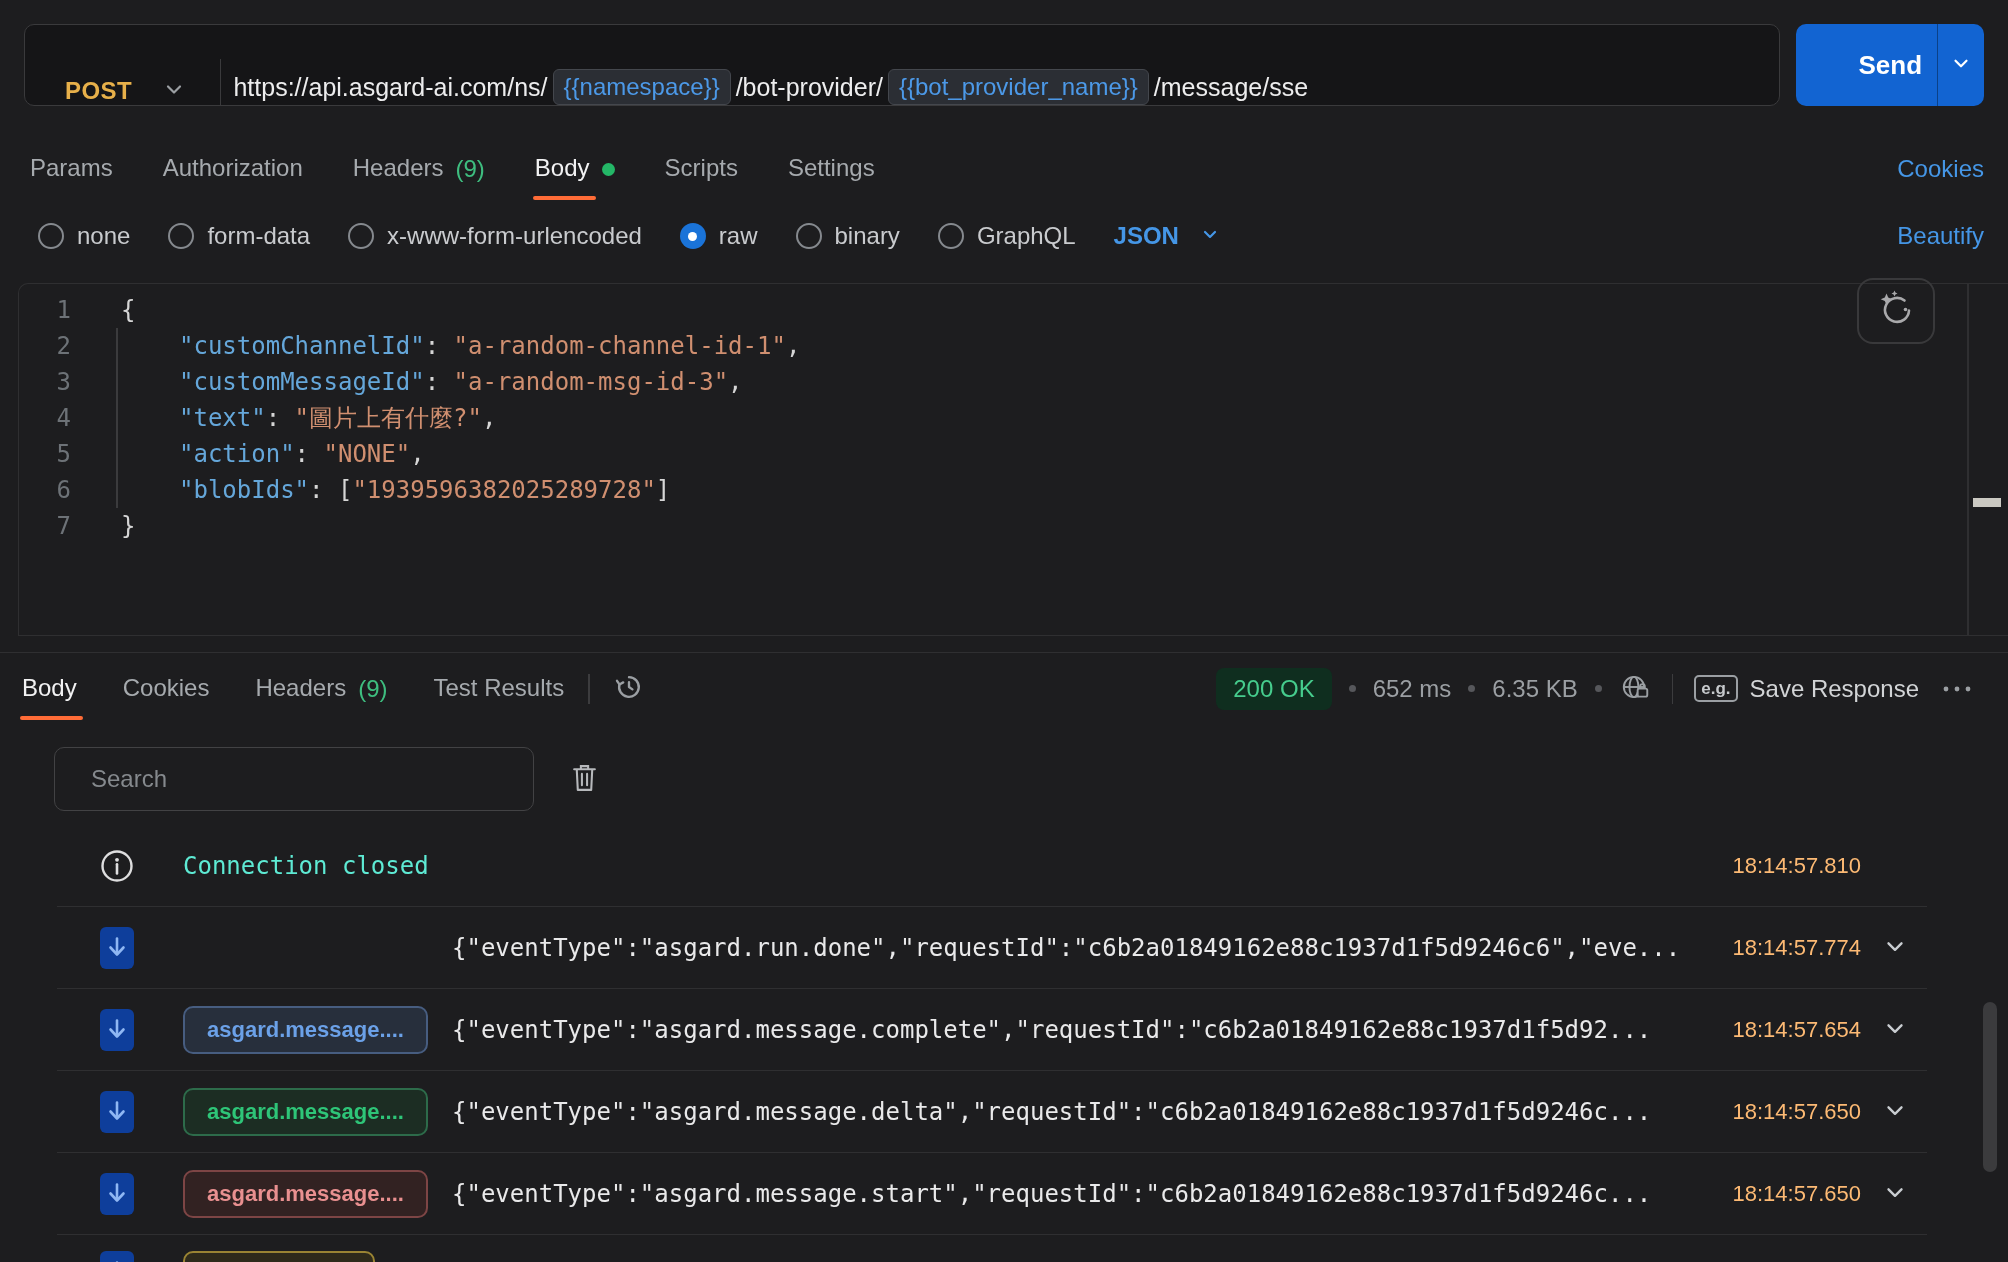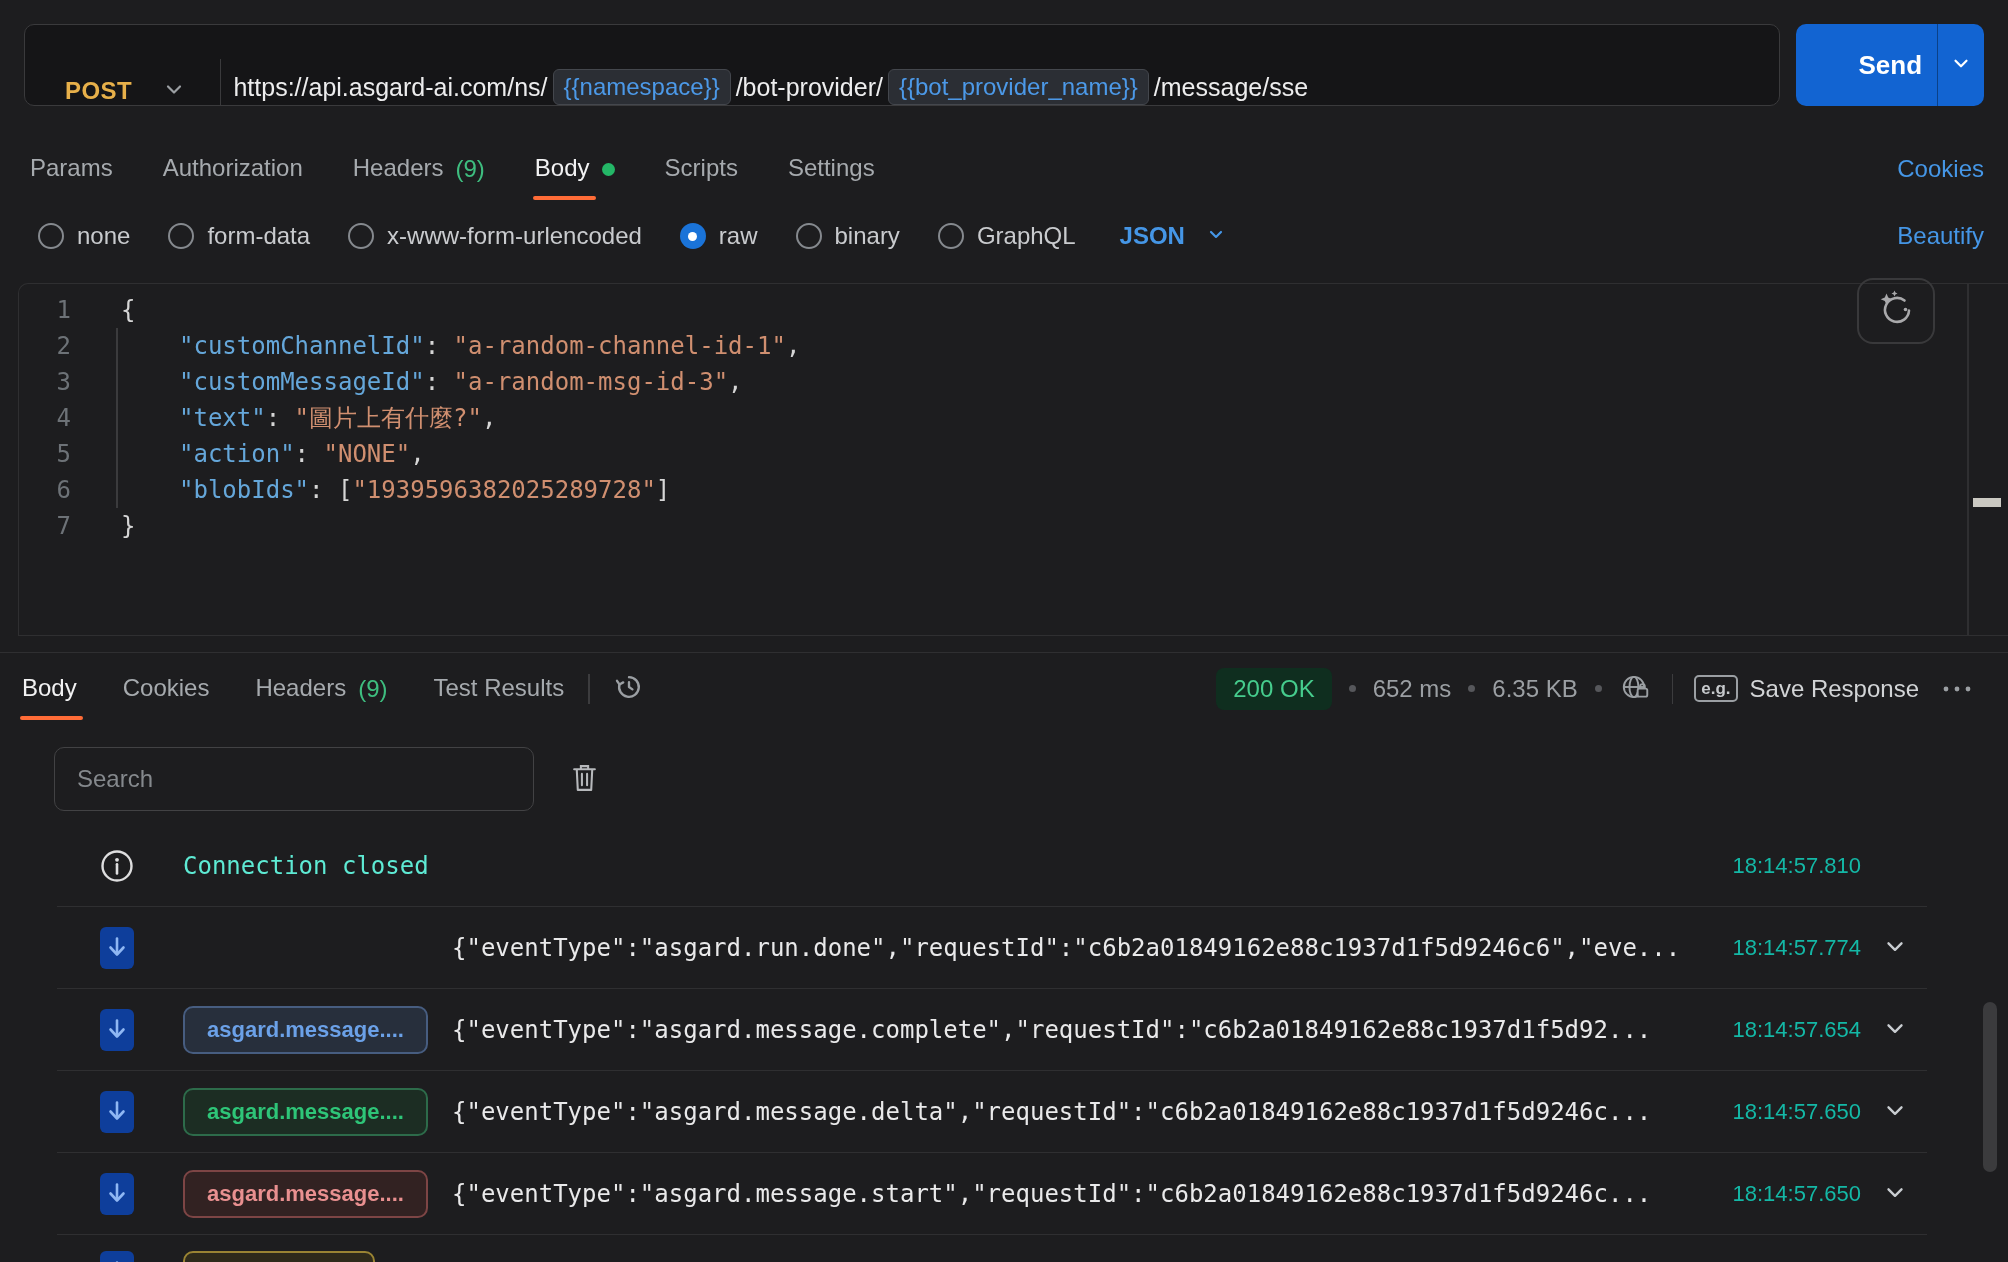--- a/index.html
+++ b/index.html
@@ -38,21 +38,21 @@
   .cookies-link{margin-left:auto;color:#4596e6;font-size:24px;font-weight:500;cursor:pointer;}
 
   
   .bodytype-row{position:absolute;top:212px;left:24px;right:24px;height:48px;display:flex;
                 align-items:center;gap:38px;padding-left:14px;}
   .radio-item{display:flex;align-items:center;gap:13px;font-size:24px;color:#c9cbce;cursor:pointer;}
   .radio{width:26px;height:26px;border-radius:50%;border:2.5px solid #85898e;box-sizing:border-box;}
   .radio-item.selected .radio{border:none;background:#1a73d8;position:relative;}
   .radio-item.selected .radio::after{content:"";position:absolute;left:8.5px;top:8.5px;width:9px;height:9px;
                 border-radius:50%;background:#fff;}
-  .lang-select{display:flex;align-items:center;gap:21px;margin-left:6px;color:#4596e6;
+  .lang-select{display:flex;align-items:center;gap:21px;margin-left:0;color:#4596e6;
                font-size:24px;font-weight:600;cursor:pointer;}
   .beautify-link{margin-left:auto;color:#4596e6;font-size:24px;font-weight:500;cursor:pointer;}
 
   
   .editor{position:absolute;top:283px;left:18px;right:0;height:353px;box-sizing:border-box;
           border-top:1.5px solid #2f2f31;border-left:1.5px solid #2f2f31;border-bottom:1.5px solid #2f2f31;
           border-top-left-radius:10px;}
   .code-lines{position:absolute;top:8px;left:0;right:60px;}
   .code-line{position:relative;height:36px;line-height:36px;font-size:24px;}
   .line-num{position:absolute;left:0;width:52px;text-align:right;color:#6d7277;}
@@ -83,21 +83,21 @@
   .save-group{display:flex;align-items:center;gap:12px;cursor:pointer;}
   .eg-box{border:2px solid #9b9fa3;border-radius:5px;color:#c6c9cc;font-size:17px;font-weight:600;
           padding:3px 5px;line-height:1;}
   .save-label{color:#d2d4d6;font-size:24px;}
   .more-btn{color:#9b9fa3;display:flex;margin-left:6px;cursor:pointer;}
 
   
   .search-row{position:absolute;top:747px;left:54px;height:64px;display:flex;align-items:center;gap:37px;}
   .search-input{width:480px;height:64px;box-sizing:border-box;background:transparent;
                 border:1.5px solid #424244;border-radius:10px;color:#ededee;font-size:24px;
-                padding:0 22px;font-family:"Liberation Sans",sans-serif;outline:none;}
+                padding:0 36px;font-family:"Liberation Sans",sans-serif;outline:none;}
   .search-input::placeholder{color:#85898d;}
   .trash-btn{color:#b7b9bc;display:flex;cursor:pointer;}
 
   
   .events{position:absolute;top:825px;left:0;right:0;bottom:0;overflow:hidden;}
   .event-row{position:relative;height:82px;}
   .event-row::after{content:"";position:absolute;left:57px;right:81px;bottom:0;height:1.5px;background:#2f2f31;}
   .event-row.partial::after{display:none;}
   .row-icon{position:absolute;left:100px;top:50%;transform:translateY(-50%);display:flex;}
   .info-circ{color:#dededf;}
@@ -108,21 +108,21 @@
   .badge{position:absolute;left:183px;top:50%;transform:translateY(-50%);
          font-size:22px;font-weight:600;padding:9px 22px;border-radius:10px;border:2px solid;}
   .badge.orange{color:#f2916b;border-color:#8a5038;background:#33251f;}
   .badge.blue{color:#6ba1e8;border-color:#475d80;background:#272f3c;}
   .badge.green{color:#2ec578;border-color:#2d6b4a;background:#1c2d23;}
   .badge.red{color:#e99090;border-color:#7d4545;background:#322222;}
   .badge.yellow{color:#c9ab4a;border-color:#9a8433;background:#2e2a1b;width:144px;height:24px;}
   .preview{position:absolute;left:452px;right:310px;top:50%;transform:translateY(-50%);
            font-size:24px;color:#e9e9ea;white-space:nowrap;overflow:hidden;}
   .timestamp{position:absolute;right:147px;top:50%;transform:translateY(-50%);
-             font-size:22px;color:#14b8a6;}
+             font-size:22px;color:#fdba74;}
   .row-chev{position:absolute;right:100px;top:50%;transform:translateY(-50%);color:#c9cdd1;cursor:pointer;}
   .event-row.partial .row-icon,.event-row.partial .badge{top:16px;transform:none;}
   .resp-scroll-handle{position:absolute;left:1983px;top:177px;width:14px;height:170px;
                       border-radius:7px;background:#3b3b3d;cursor:pointer;}
 </style>
 </head>
 <body>
 
 <div class="app">
 

